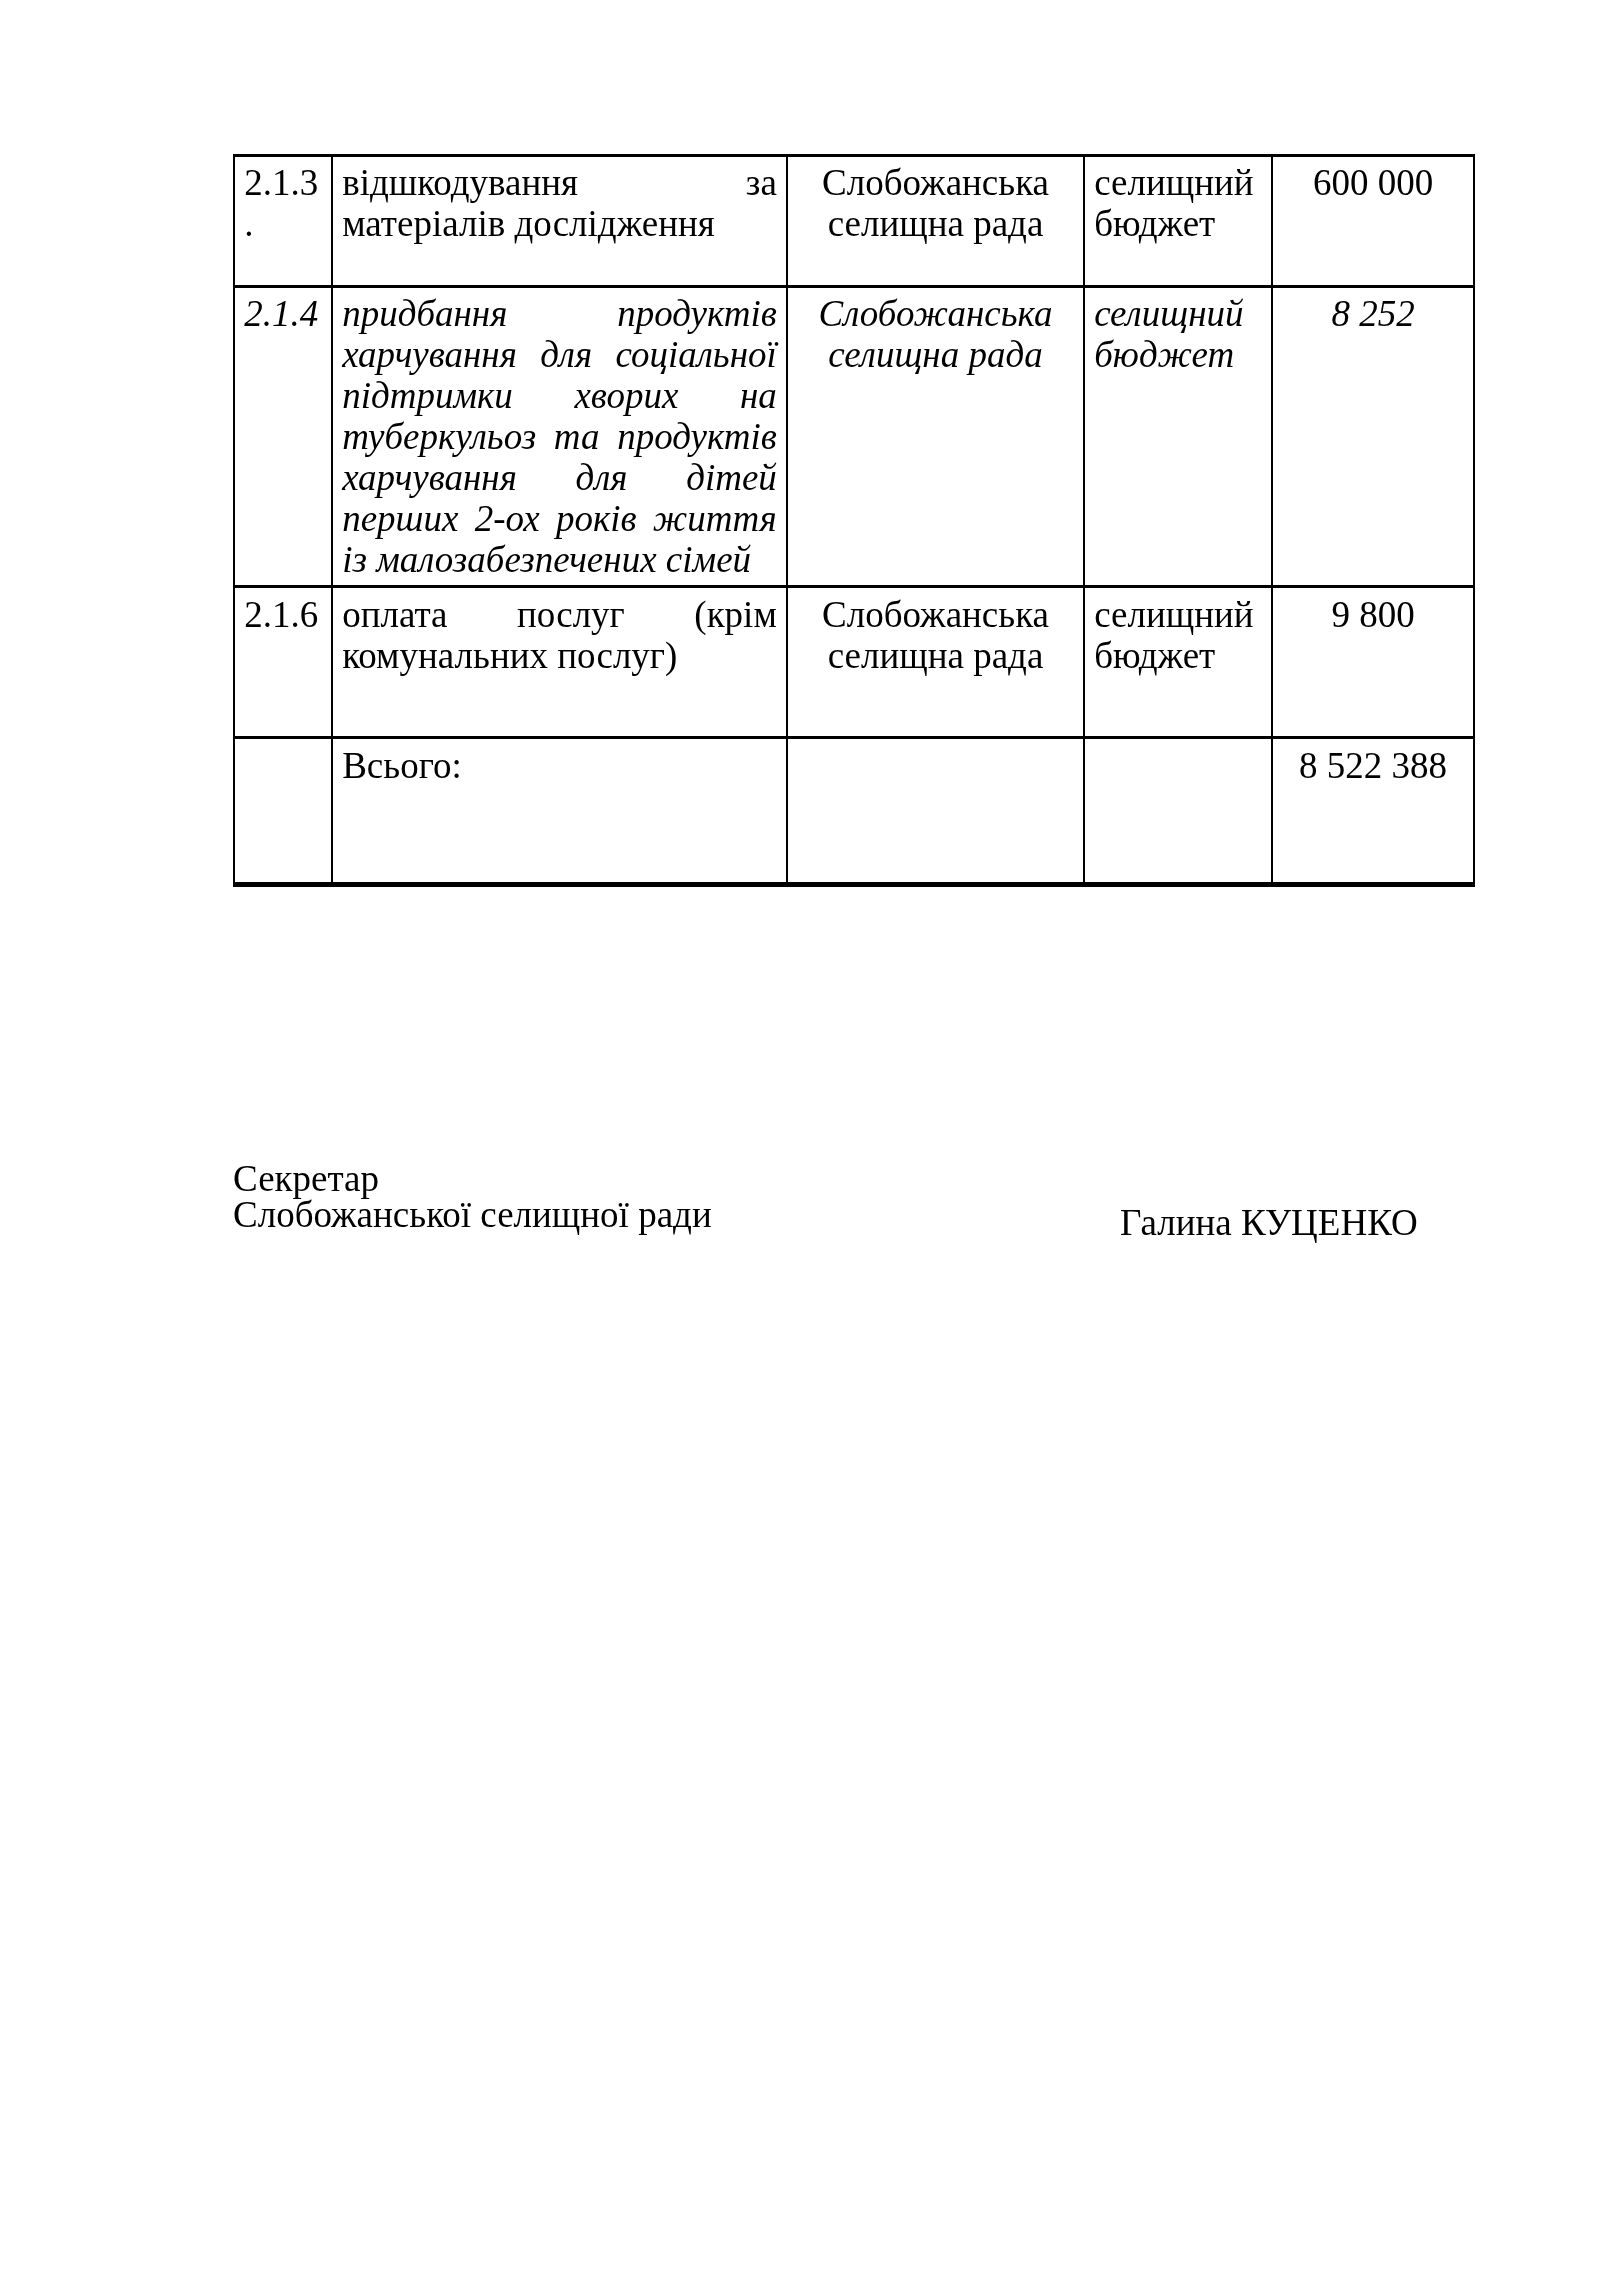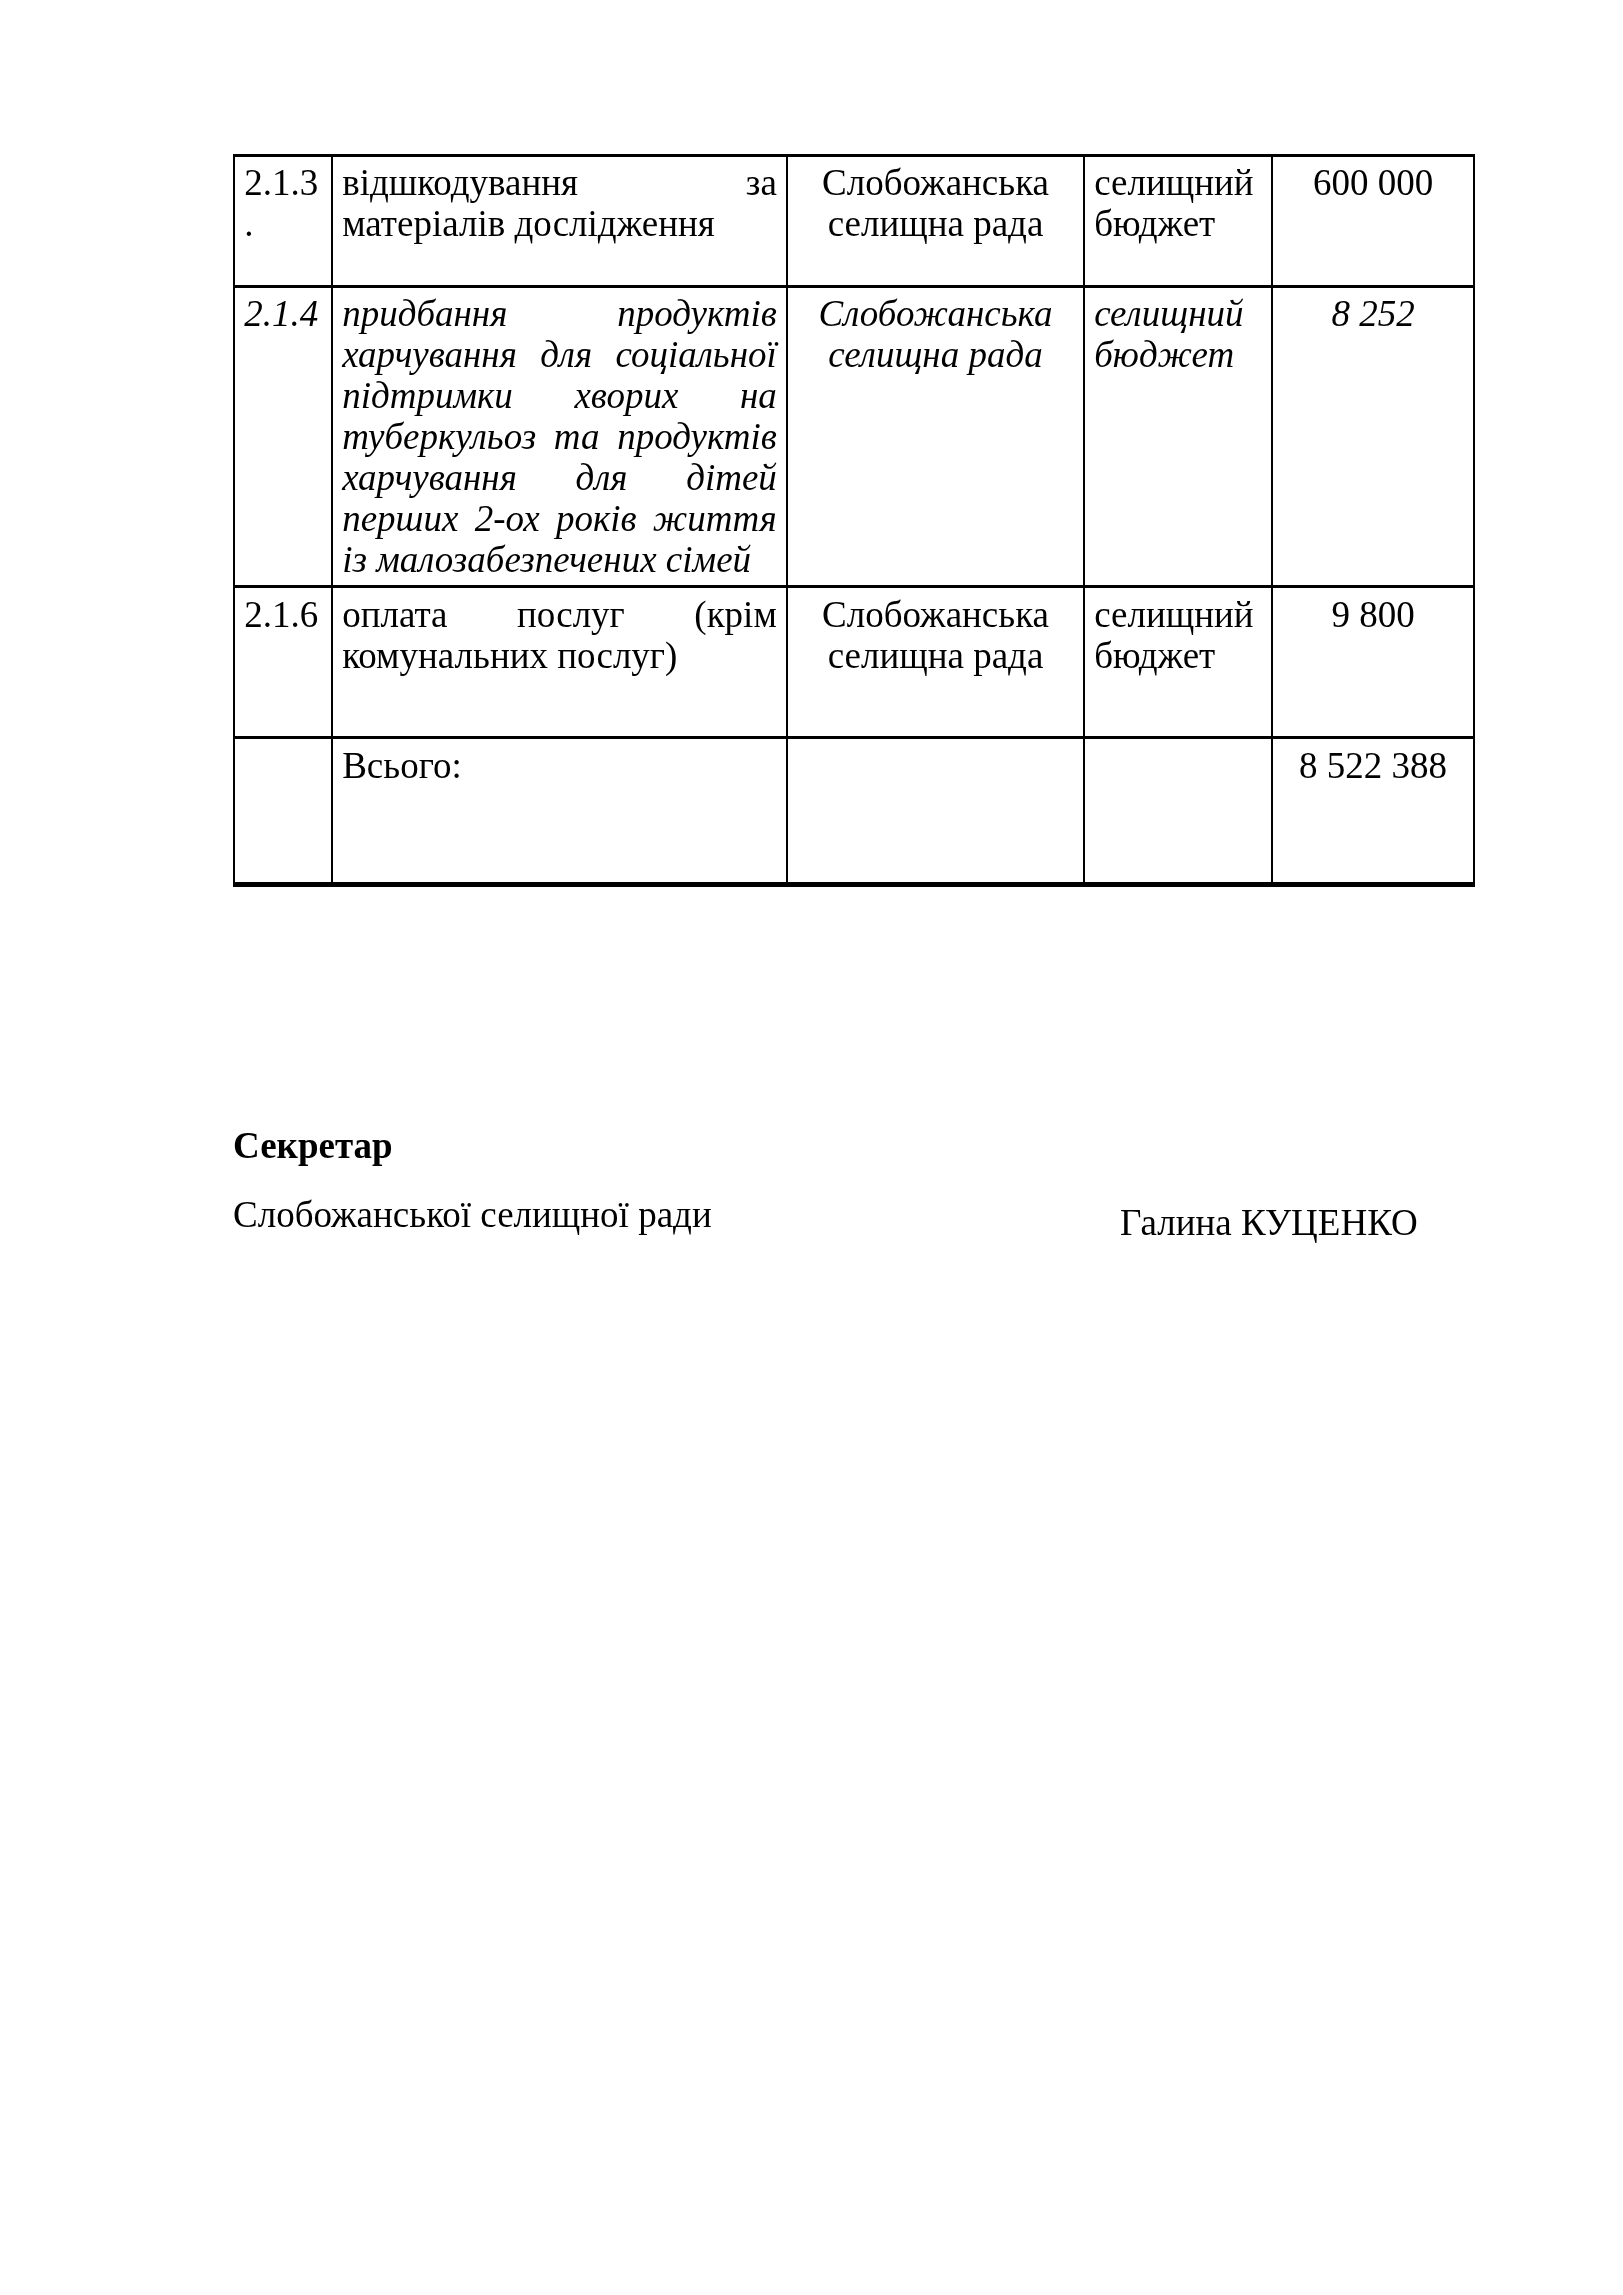--- a/index.html
+++ b/index.html
@@ -56,25 +56,24 @@
   .cell-desc   { text-align: justify; }
   .cell-resp   { text-align: center; }
   .cell-fund   { text-align: left; }
   .cell-amount { text-align: center; }
   .cell-total-label { text-align: left; }
 
   
   .sig-role {
     position: absolute;
     left: 233px;
-    top: 1125px;
+    top: 1158px;
     font-size: 37px;
     line-height: 41px;
     white-space: nowrap;
-    font-weight: bold;
   }
   .sig-org {
     position: absolute;
     left: 233px;
     top: 1194px;
     font-size: 37px;
     line-height: 41px;
     white-space: nowrap;
   }
   .sig-name {

